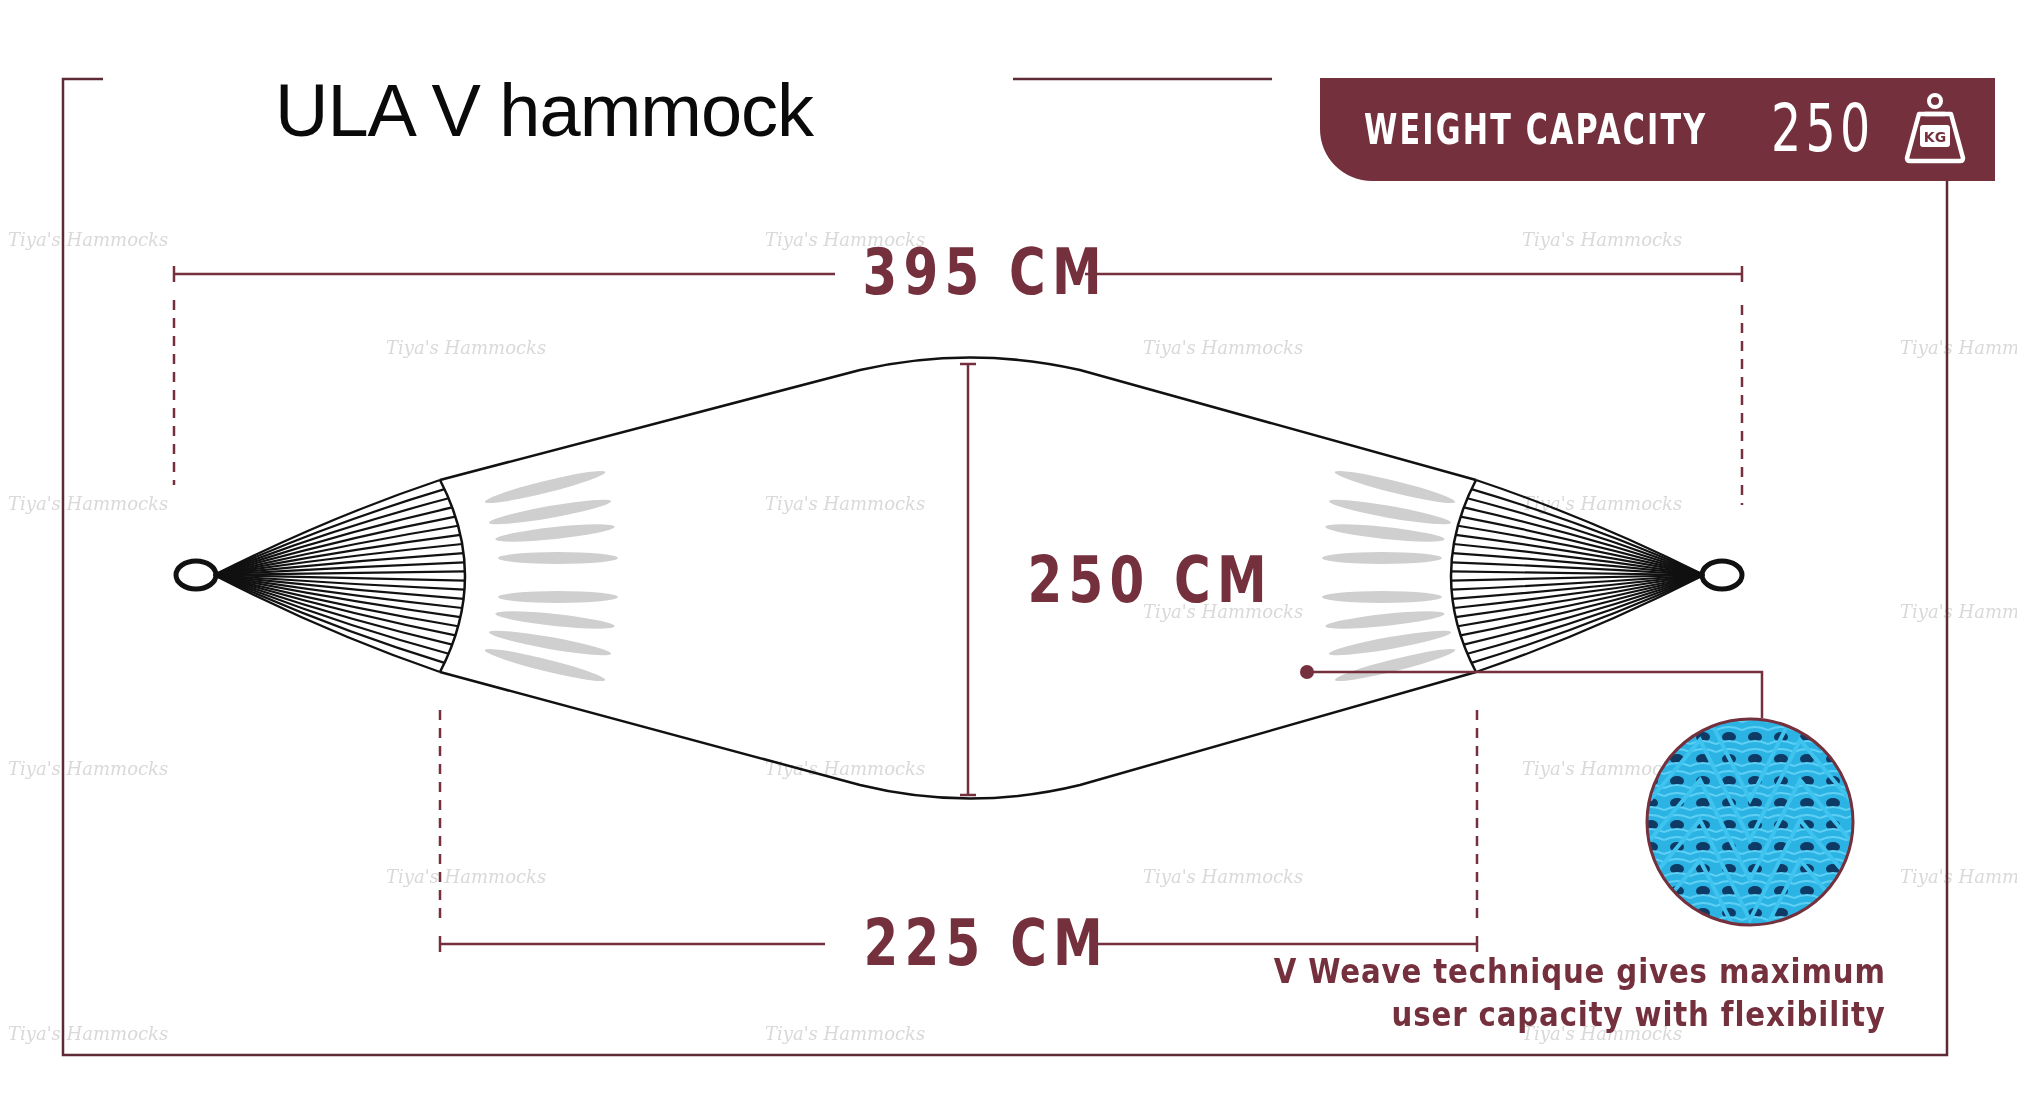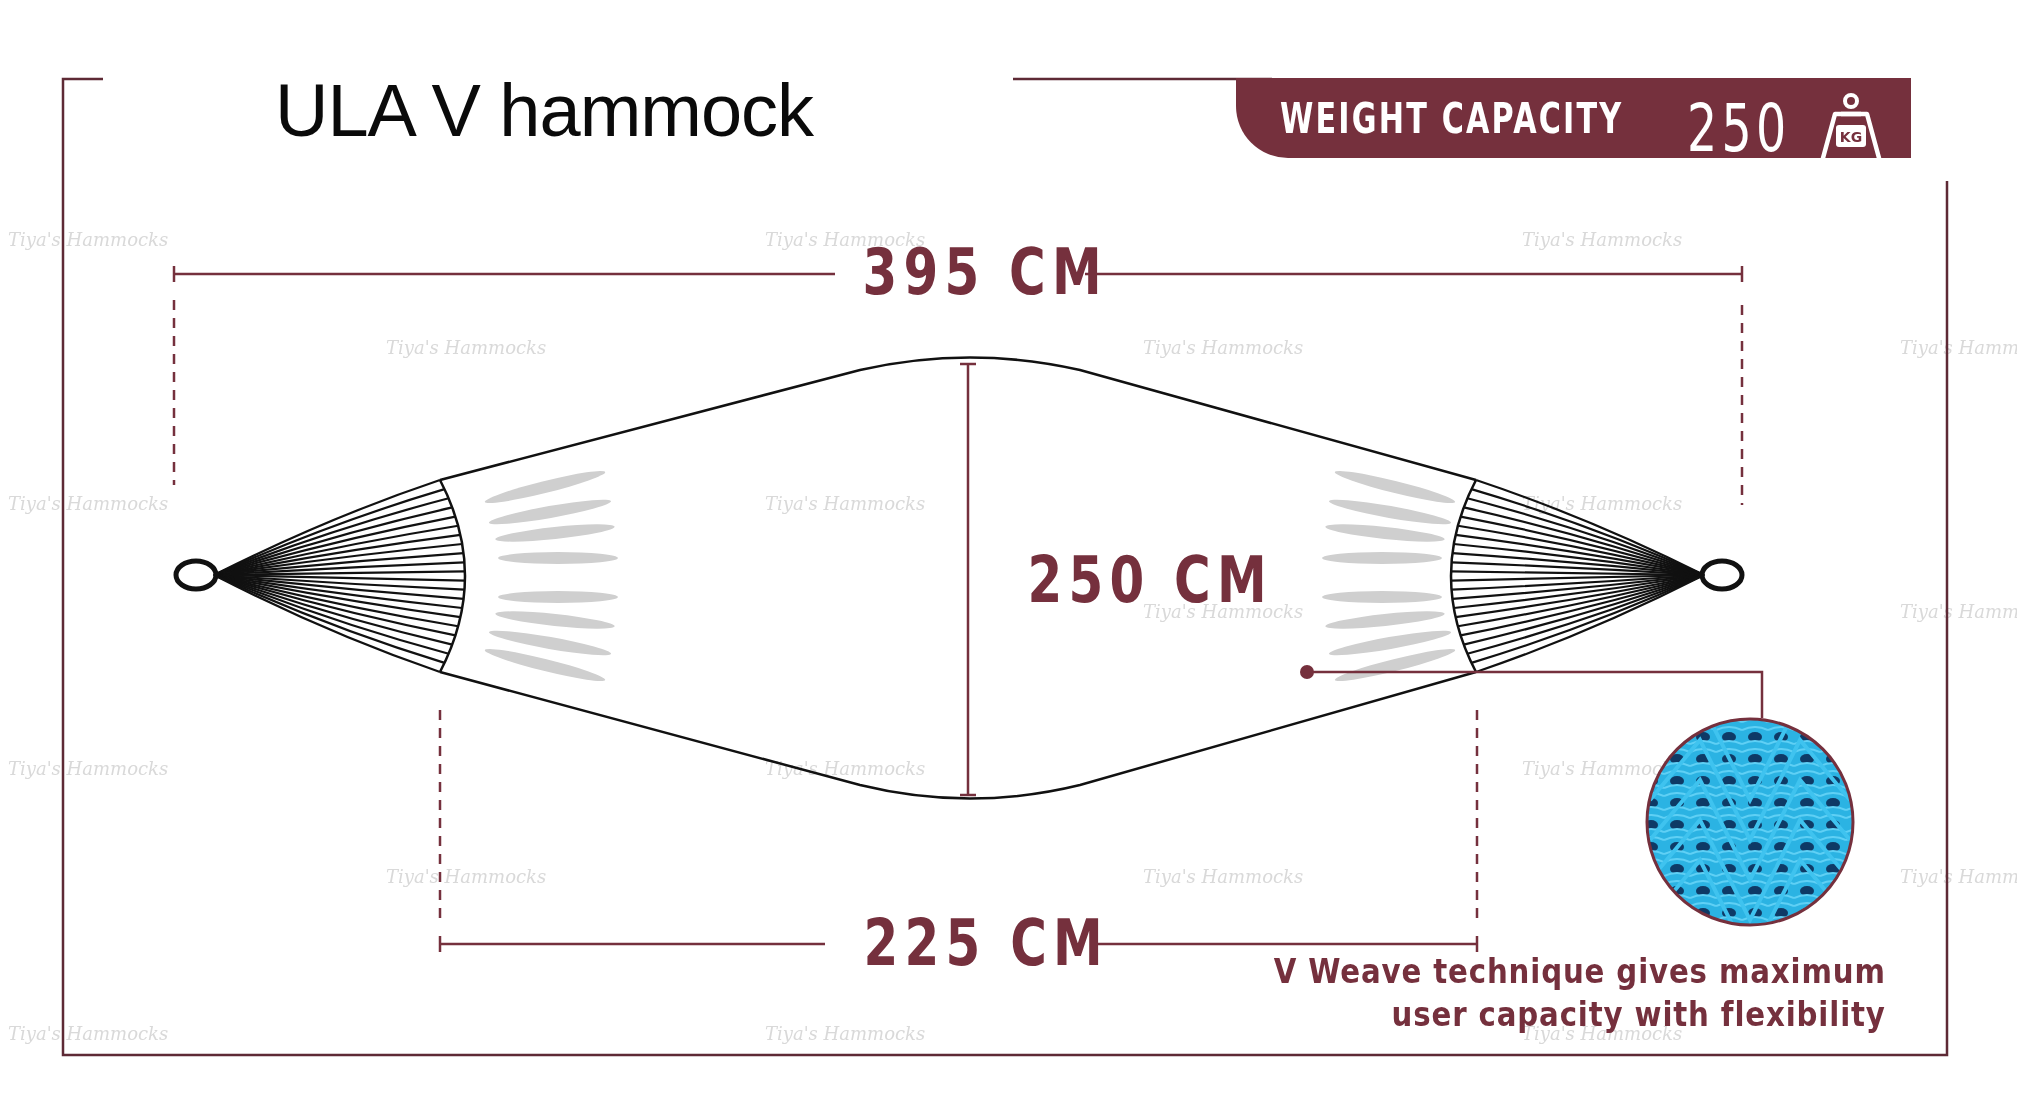--- a/index.html
+++ b/index.html
@@ -2,21 +2,21 @@
 <html><head>
 <meta charset="utf-8">
 <style>
   html, body { margin: 0; padding: 0; background: #ffffff; }
   body { width: 2017px; height: 1107px; position: relative; overflow: hidden;
          font-family: "DejaVu Sans", sans-serif; }
   .abs { position: absolute; }
   #canvas { position: absolute; left: 0; top: 0; width: 2017px; height: 1107px; }
   .title { left: 275px; top: 38px; font-family: "Liberation Sans", sans-serif; font-weight: 400;
            font-size: 74px; color: #0a0a0a; letter-spacing: -1px; line-height: 1; white-space: nowrap; margin-top: 36px; }
-  .badge { left: 1236px; top: 78px; width: 675px; height: 80px; background: #75303d;
+  .badge { left: 1320px; top: 78px; width: 675px; height: 103px; background: #75303d;
            border-bottom-left-radius: 52px; display: flex; align-items: center; }
   .badge-label { margin-left: 44px; color: #ffffff; font-family: "DejaVu Sans", sans-serif; font-weight: 700;
            font-size: 42px; letter-spacing: 3px; transform: scaleX(0.72); transform-origin: left center;
            white-space: nowrap; }
   .badge-value { position: absolute; left: 451px; top: 12px; color: #ffffff; font-family: "DejaVu Sans", sans-serif;
            font-size: 66px; letter-spacing: 6px; transform: scaleX(0.72); transform-origin: left center; white-space: nowrap; }
   .badge-icon { position: absolute; left: 583px; top: 14px; width: 64px; height: 72px; }
   .dim { color: #75303d; font-family: "DejaVu Sans", sans-serif; font-weight: 700; font-size: 64px;
          letter-spacing: 8px; white-space: nowrap; line-height: 1; transform: scaleX(0.78); transform-origin: center center; }
   .caption { right: 131px; top: 950px; text-align: right; color: #75303d; font-family: "DejaVu Sans", sans-serif;

